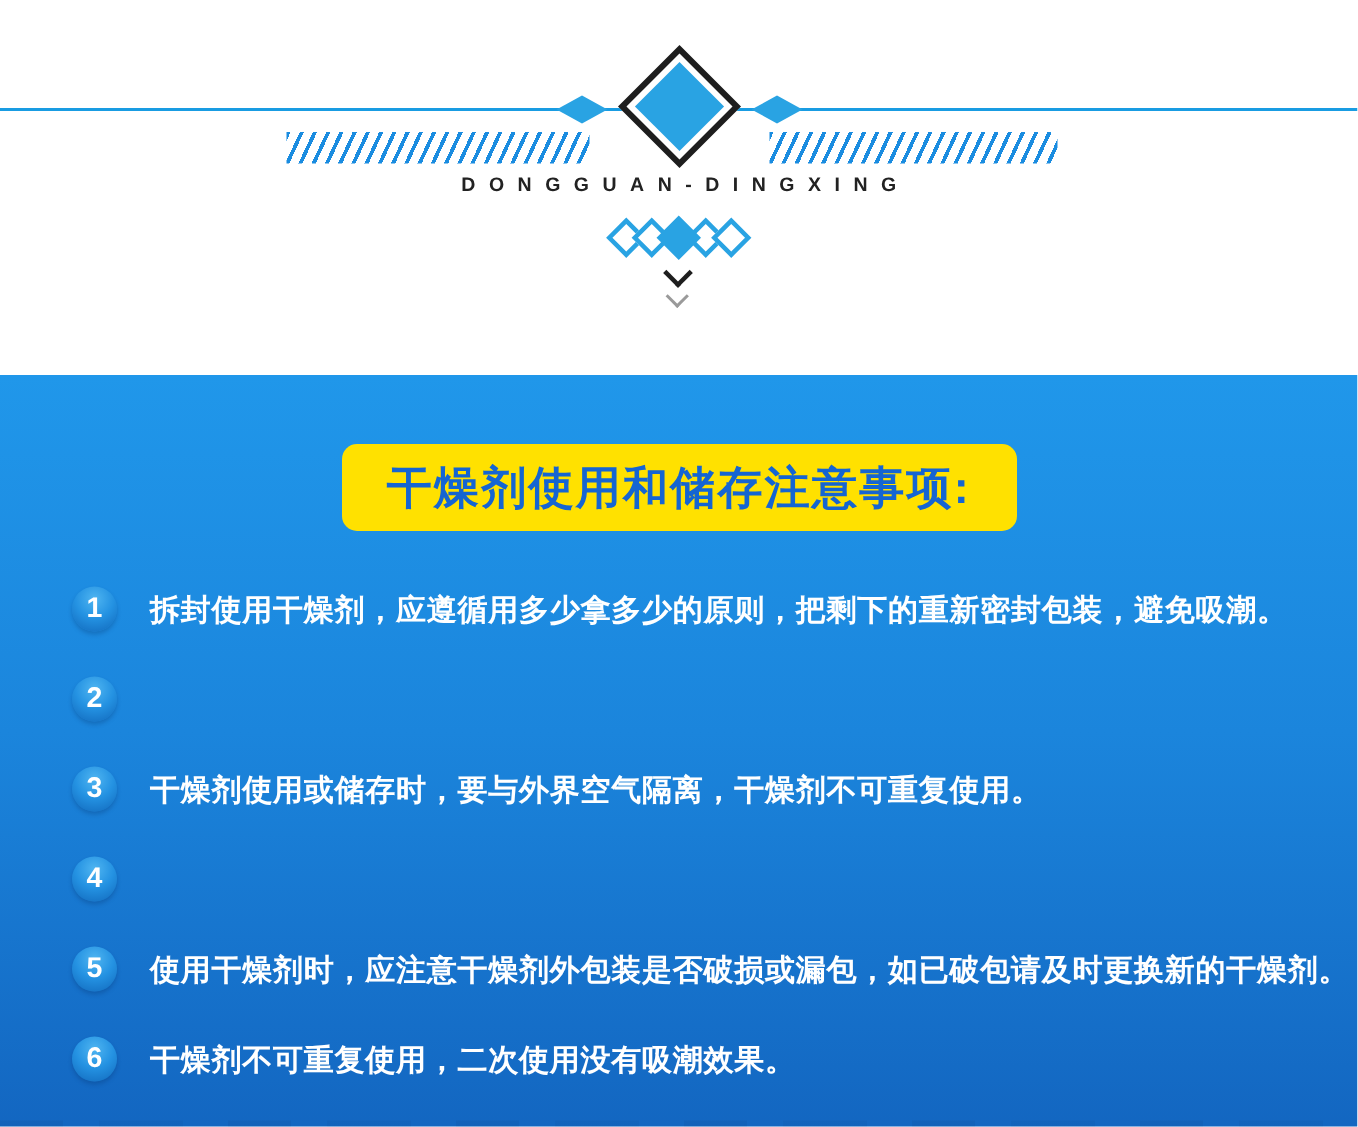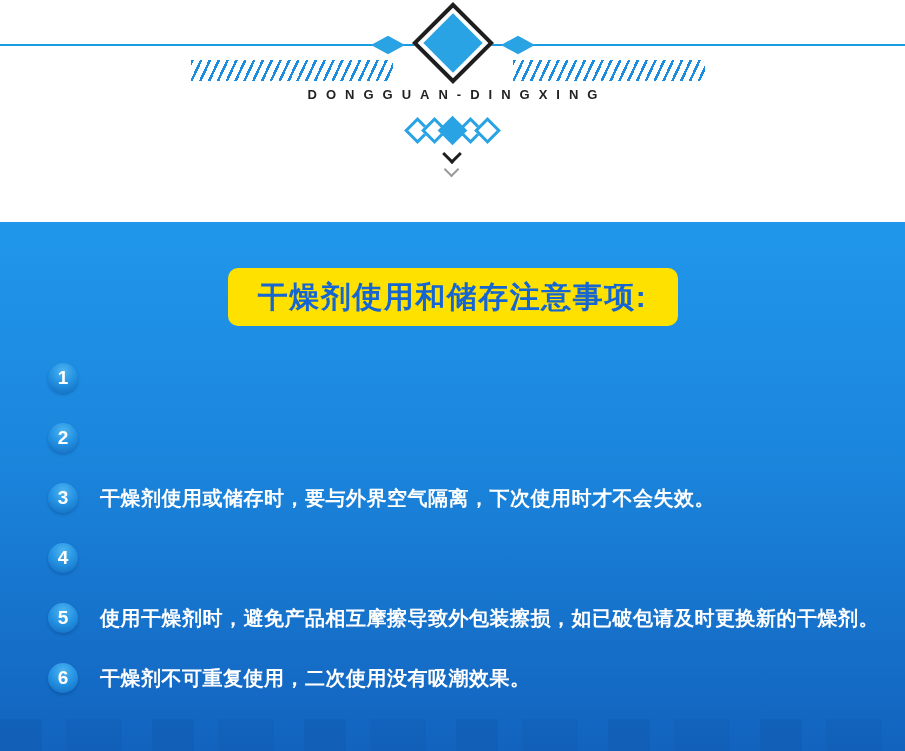--- a/index.html
+++ b/index.html
@@ -5,21 +5,21 @@
   html,body{margin:0;padding:0;}
   body{
     width:905px;height:751px;
     background:#fff;
     font-family:"Liberation Sans","DejaVu Sans",sans-serif;
     overflow:hidden;
   }
   .page{position:relative;width:905px;height:751px;}
 
   
-  .header{position:relative;width:100%;height:222px;background:#fff;}
+  .header{position:relative;width:100%;height:222px;background:#fff;margin-top:28px;}
   .hr-line{position:absolute;top:44px;left:0;right:0;height:2px;background:#199ce2;}
 
   .big-diamond{
     position:absolute;top:14px;left:calc(50% - 29px);
     width:50px;height:50px;background:#fff;border:4px solid #1e1e1e;
     transform:rotate(45deg);
   }
   .big-diamond .fill{position:absolute;inset:4px;background:#29a3e3;}
 
   .side-diamond{
@@ -141,34 +141,35 @@
   <div class="panel">
     <div class="skyline"></div>
 
     <div class="title-box">
       <span class="title-text">干燥剂使用和储存注意事项:</span>
     </div>
 
     <div class="notice-list">
       <div class="row">
         <div class="badge">1</div>
+        <div class="row-text">拆封使用干燥剂，应遵循用多少拿多少的原则，把剩下的重新密封包装，避免吸潮。</div>
       </div>
       <div class="row">
         <div class="badge">2</div>
       </div>
       <div class="row">
         <div class="badge">3</div>
-        <div class="row-text">干燥剂使用或储存时，要与外界空气隔离，下次使用时才不会失效。</div>
+        <div class="row-text">干燥剂使用或储存时，要与外界空气隔离，干燥剂不可重复使用。</div>
       </div>
       <div class="row">
         <div class="badge">4</div>
       </div>
       <div class="row">
         <div class="badge">5</div>
-        <div class="row-text">使用干燥剂时，避免产品相互摩擦导致外包装擦损，如已破包请及时更换新的干燥剂。</div>
+        <div class="row-text">使用干燥剂时，应注意干燥剂外包装是否破损或漏包，如已破包请及时更换新的干燥剂。</div>
       </div>
       <div class="row">
         <div class="badge">6</div>
         <div class="row-text">干燥剂不可重复使用，二次使用没有吸潮效果。</div>
       </div>
     </div>
   </div>
 
 </div>
 

